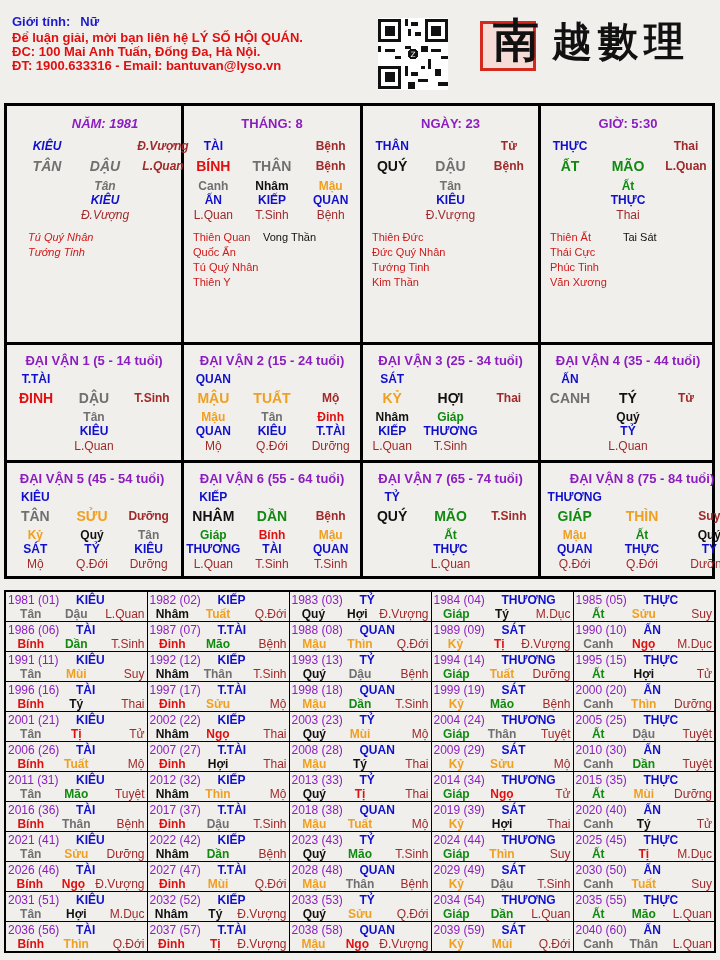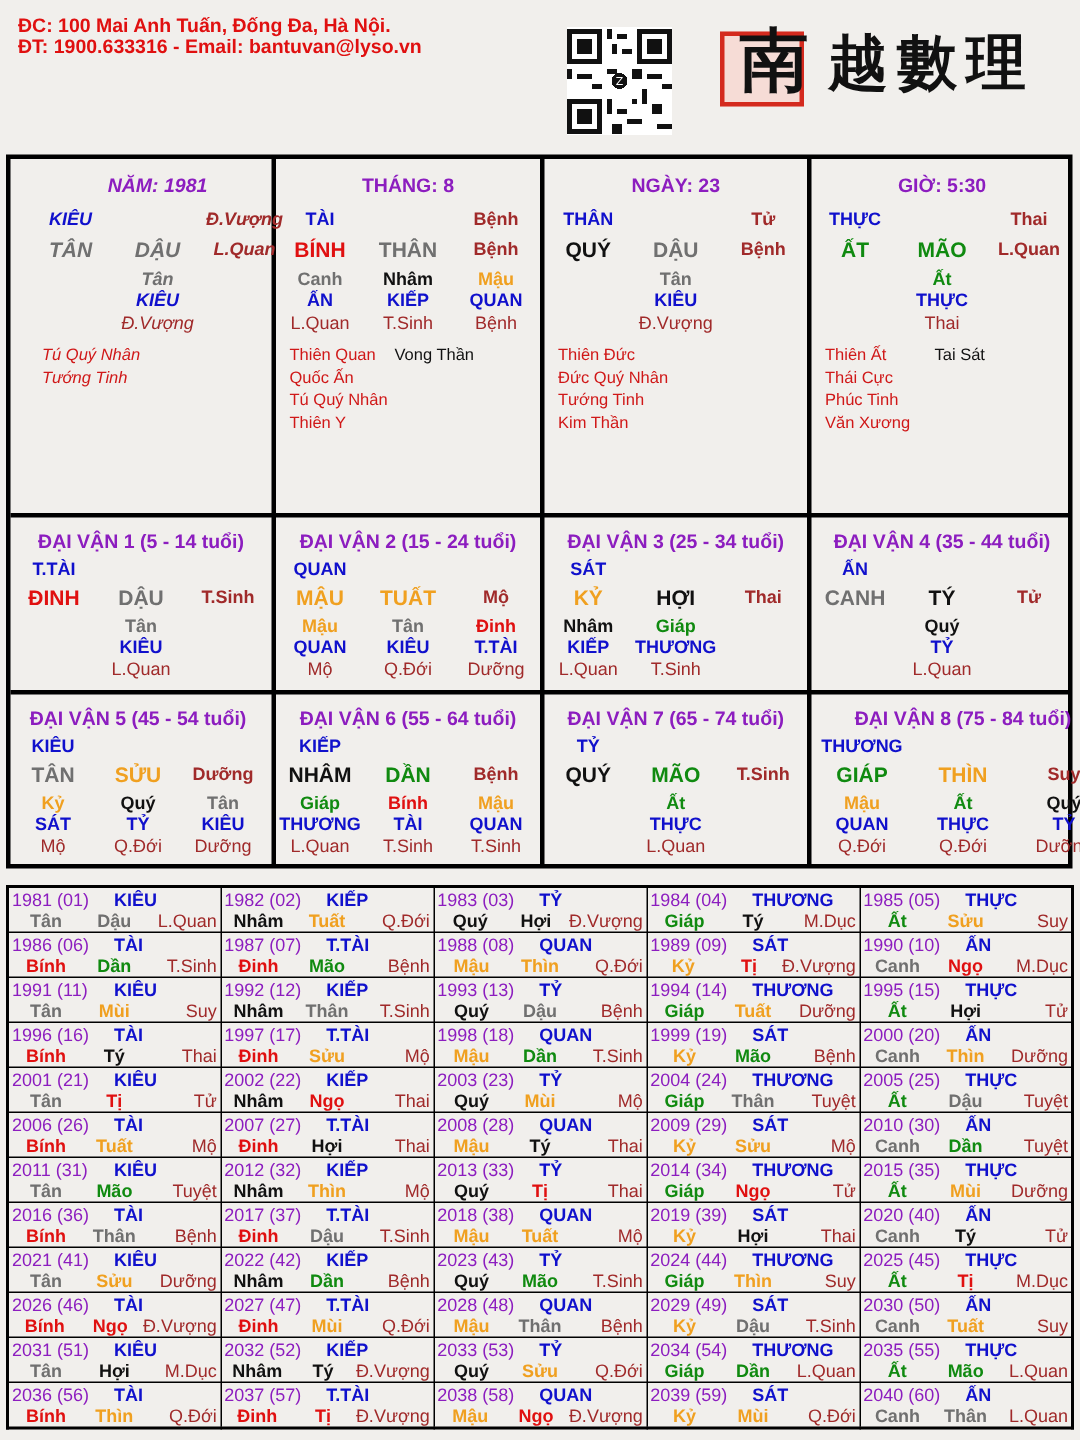--- a/index.html
+++ b/index.html
@@ -48,20 +48,24 @@
   .yr2 { display: flex; font-size: 12px; line-height: 14px; padding: 0 2px; }
   .yr2 span { flex: 1; text-align: center; }
   .yr2 .s1 { font-weight: bold; }
   .yr2 .s2 { font-weight: bold; }
   .yr2 .s3 { text-align: right; font-weight: normal; color: #a02a2a; }
 </style>
 </head>
 <body>
 
 <div class="hdr">
+  <div class="l2">
+    <span>Giới tính:</span><span class="gv">Nữ</span>
+  </div>
+  <div class="l3">Để luận giải, mời bạn liên hệ LÝ SỐ HỘI QUÁN.</div>
   <div class="l3">ĐC: 100 Mai Anh Tuấn, Đống Đa, Hà Nội.</div>
   <div class="l3">ĐT: 1900.633316 - Email: bantuvan@lyso.vn</div>
 </div>
 
 <div class="qr">
   <svg width="70" height="72" viewBox="0 0 21 21" shape-rendering="crispEdges">
     <rect width="21" height="21" fill="#fff"></rect>
     <g fill="#111">
       <rect x="0" y="0" width="7" height="7"></rect>
         <rect x="1" y="1" width="5" height="5" fill="#fff"></rect>

